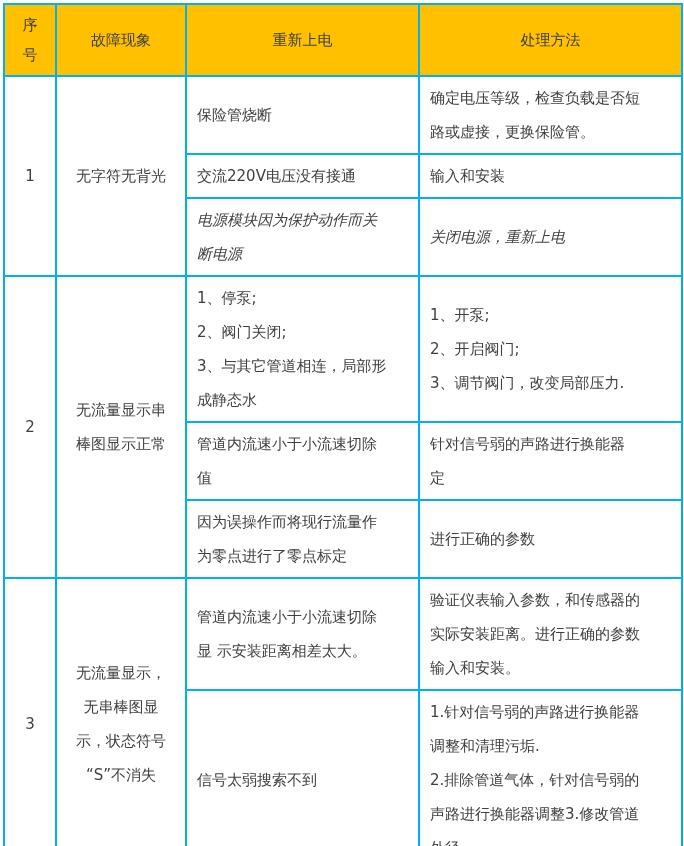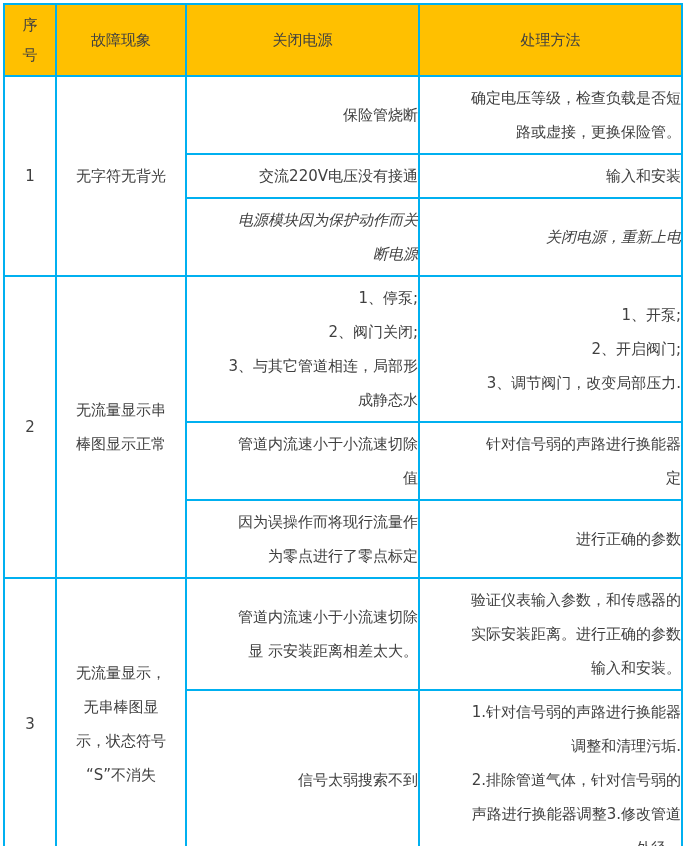--- a/index.html
+++ b/index.html
@@ -36,22 +36,22 @@
     font-weight: normal;
     text-align: center;
     line-height: 30px;
     padding: 2px;
   }
   td.c-no, td.c-phen {
     text-align: center;
     padding: 2px 4px;
   }
   td.c-cause, td.c-method {
-    text-align: right;
-    padding: 4px 0;
+    text-align: left;
+    padding: 4px 10px;
   }
   tr.h-header { height: 72px; }
   tr.h-r1a { height: 74px; }
   tr.h-r1b { height: 40px; }
   tr.h-r1c { height: 77px; font-style: italic; }
   tr.h-r2a { height: 136px; }
   tr.h-r2b { height: 75px; font-family: Liberation Serif, serif; }
   tr.h-r2c { height: 75px; }
   tr.h-r3a { height: 105px; }
   tr.h-r3b { height: 170px; }
@@ -65,21 +65,21 @@
       <col style="width:52px">
       <col style="width:130px">
       <col style="width:233px">
       <col style="width:263px">
     </colgroup>
     <thead>
       <tr class="h-header">
         <th>序
 号</th>
         <th>故障现象</th>
-        <th>关闭电源</th>
+        <th>重新上电</th>
         <th>处理方法</th>
       </tr>
     </thead>
     <tbody>
 
       <tr class="h-r1a">
         <td class="c-no" rowspan="3">1</td>
         <td class="c-phen" rowspan="3">无字符无背光</td>
         <td class="c-cause">保险管烧断</td>
         <td class="c-method">确定电压等级，检查负载是否短

